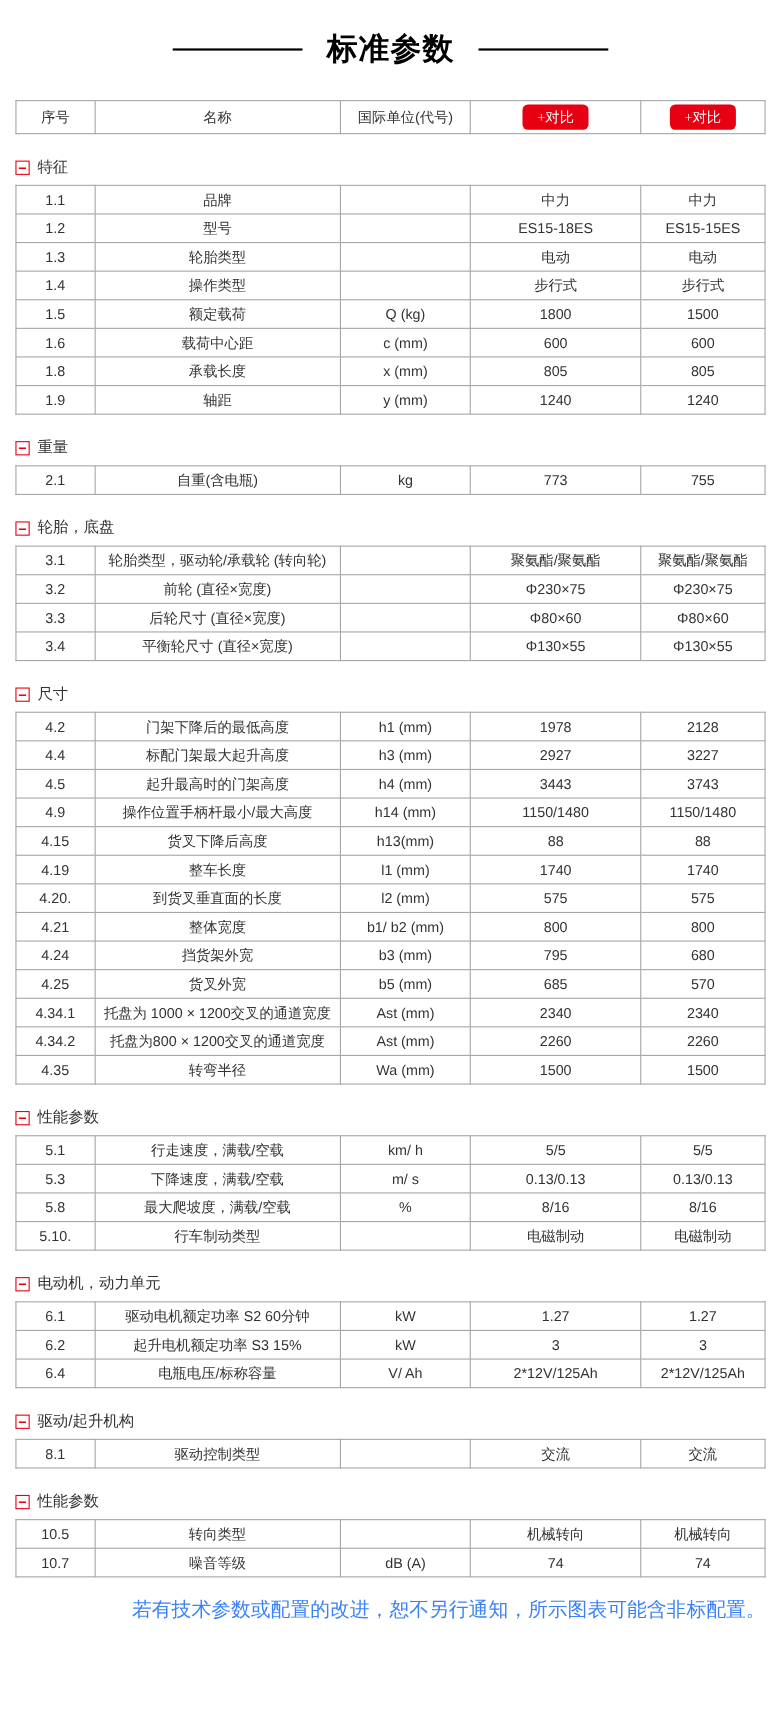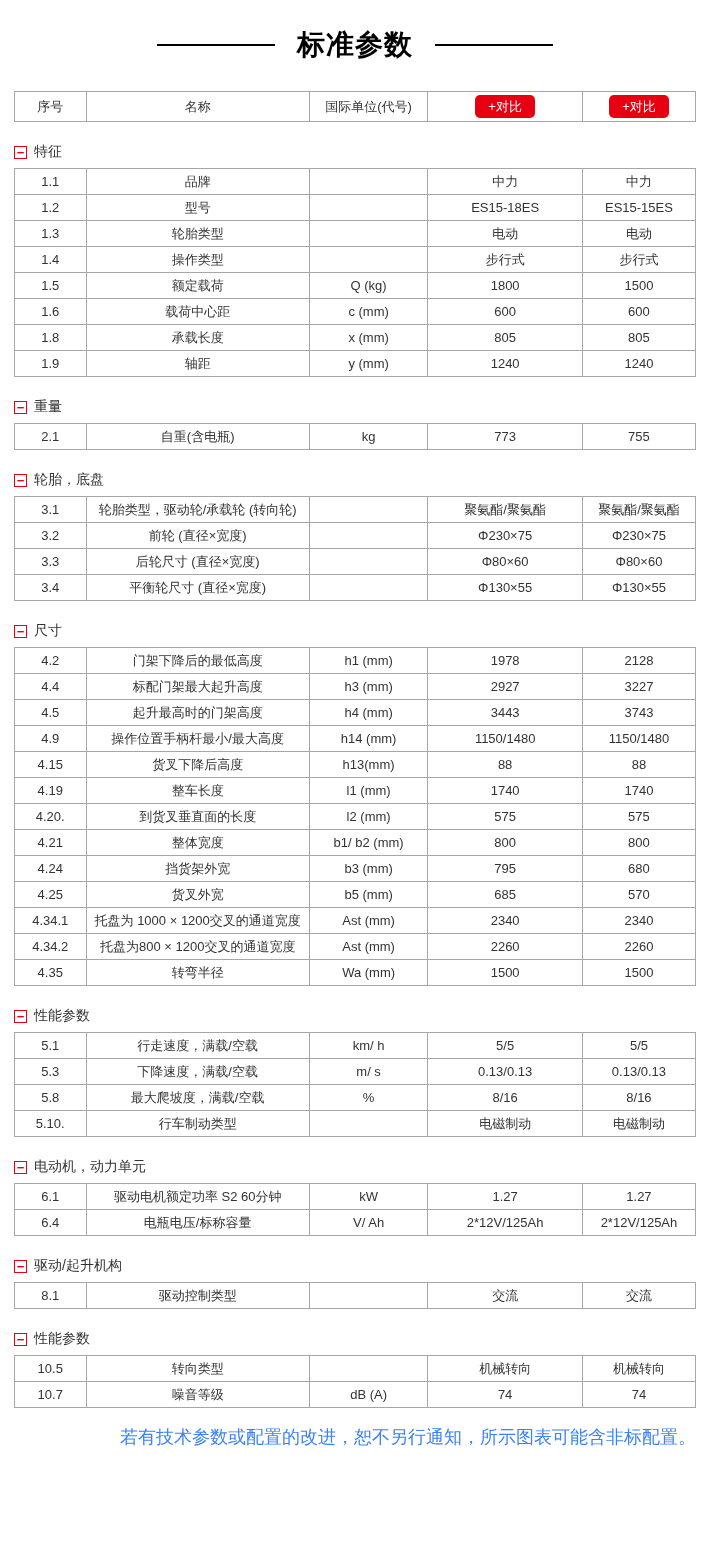--- a/index.html
+++ b/index.html
@@ -65,21 +65,21 @@
   .compare-btn {
     display: inline-block;
     background: #e60012;
     color: #ffffff;
     border: none;
     border-radius: 5px;
     font-size: 13px;
     line-height: 1;
     padding: 5px 13px;
     cursor: pointer;
-    font-family: Liberation Sans, sans-serif;
+    font-family: Liberation Serif, serif;
   }
   
   .section-head {
     display: flex;
     align-items: center;
     gap: 7px;
     margin: 20px 0 6px 0;
     height: 20px;
   }
   .collapse-icon {
@@ -458,20 +458,27 @@
       </colgroup>
       <tbody>
             <tr>
               <td>6.1</td>
               <td>驱动电机额定功率 S2 60分钟</td>
               <td>kW</td>
               <td>1.27</td>
               <td>1.27</td>
             </tr>
             <tr>
+              <td>6.2</td>
+              <td>起升电机额定功率 S3 15%</td>
+              <td>kW</td>
+              <td>3</td>
+              <td>3</td>
+            </tr>
+            <tr>
               <td>6.4</td>
               <td>电瓶电压/标称容量</td>
               <td>V/ Ah</td>
               <td>2*12V/125Ah</td>
               <td>2*12V/125Ah</td>
             </tr>
           </tbody>
     </table>
   </div>
 

